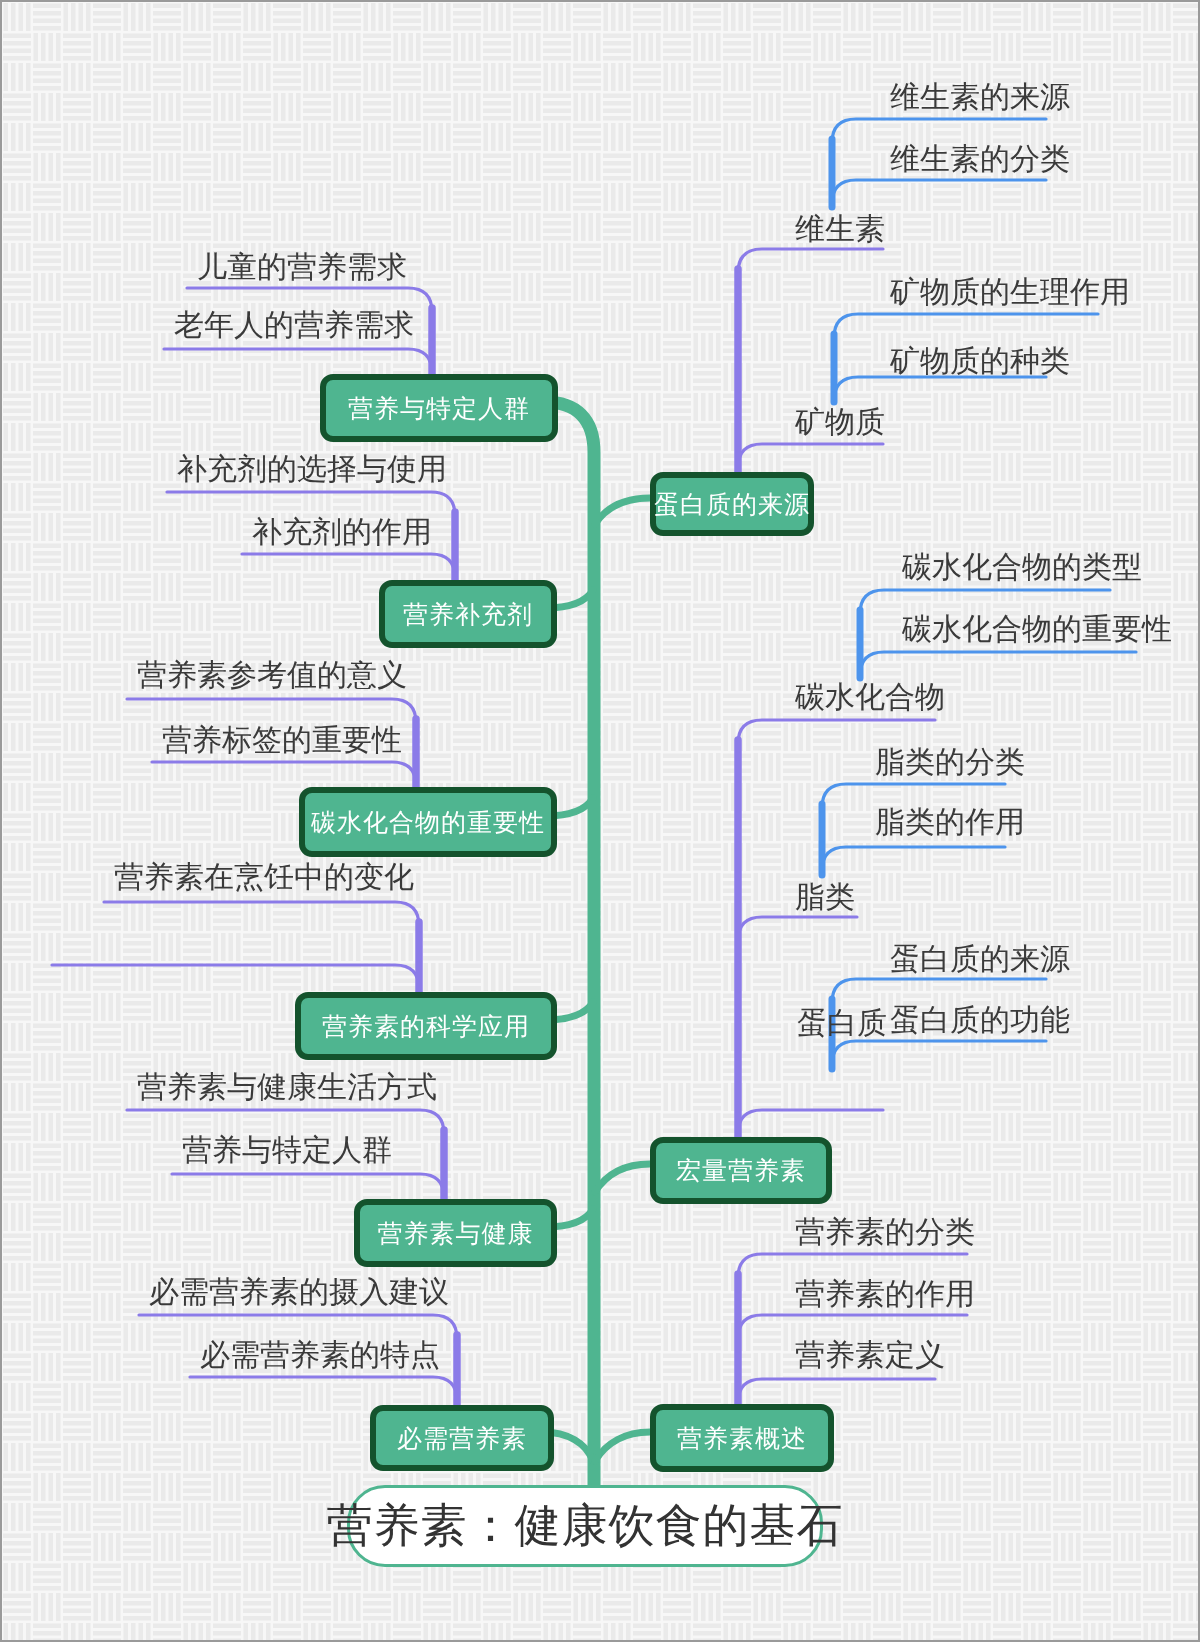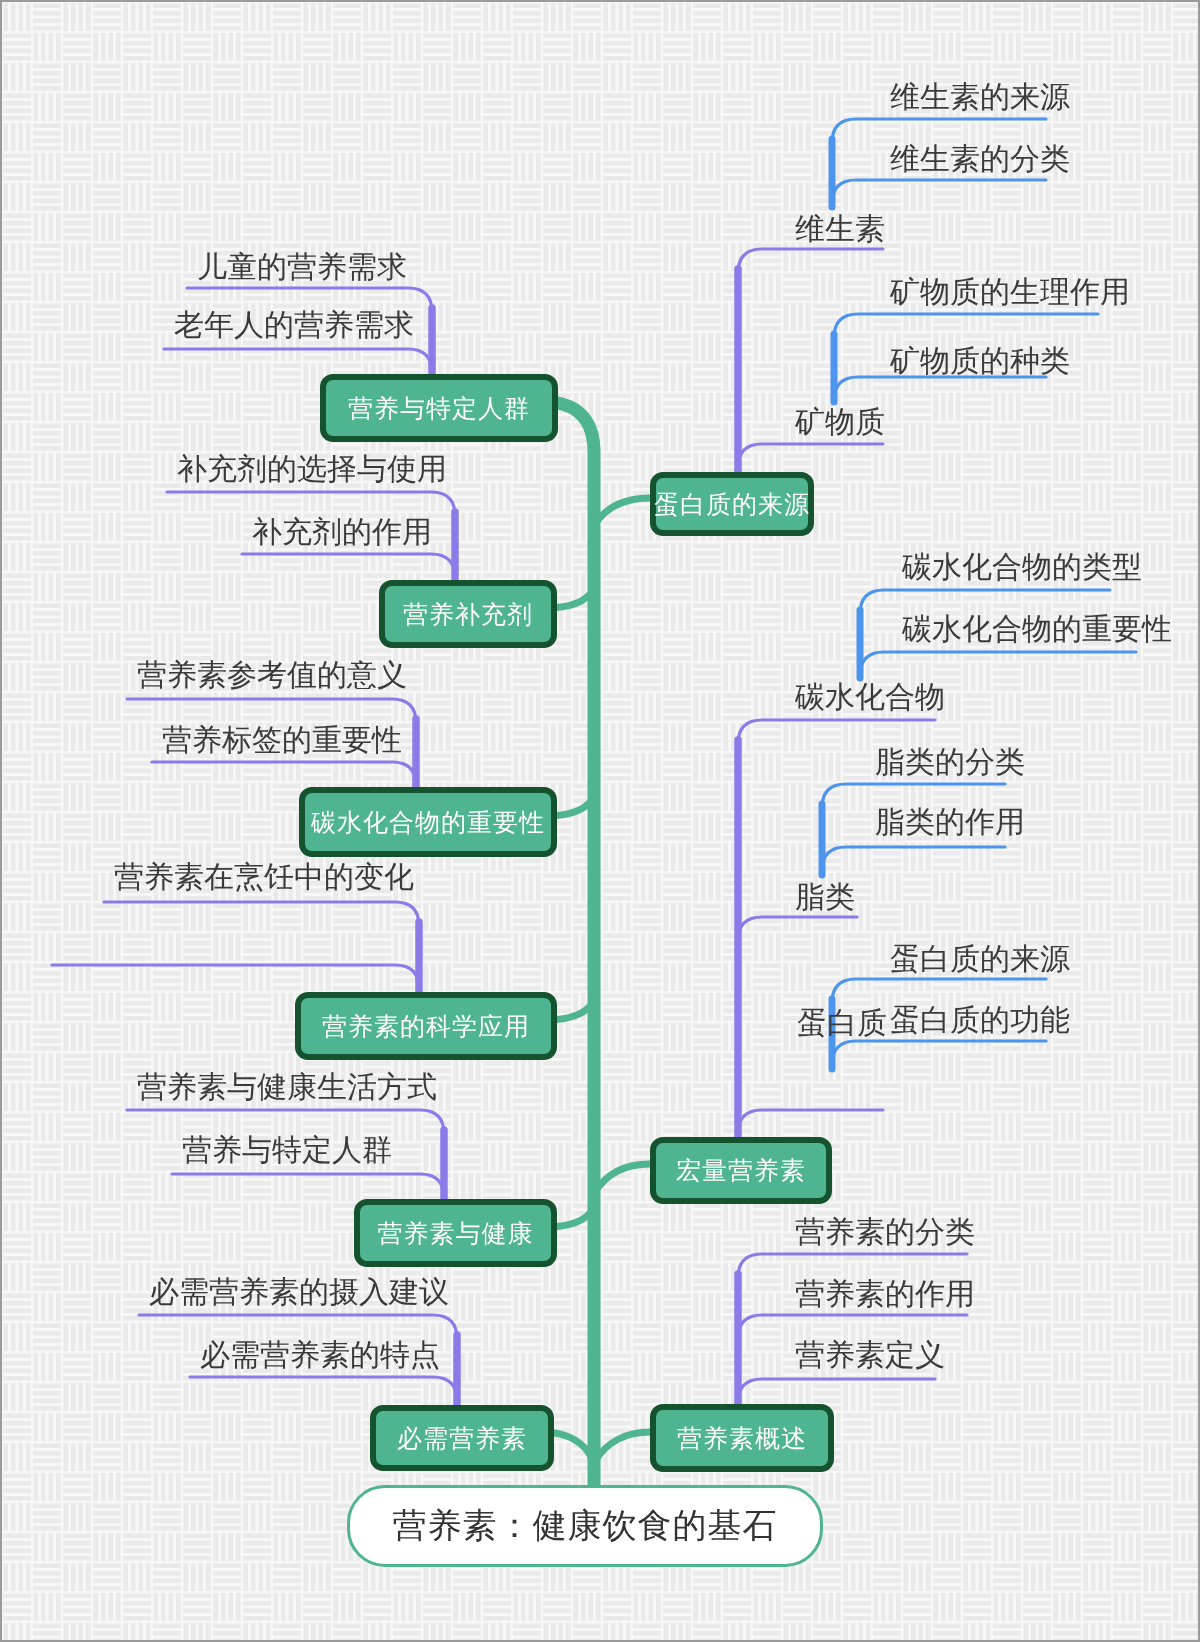--- a/index.html
+++ b/index.html
@@ -14,21 +14,21 @@
     background:#4FB590;border:6px solid #14532d;border-radius:13px;
     color:#ffffff;font-size:25px;letter-spacing:1px;white-space:nowrap;
   }
   .leaf-label{
     position:absolute;z-index:2;color:#3a3a3a;font-size:30px;line-height:26px;
     white-space:nowrap;
   }
   .root-node{
     position:absolute;z-index:3;display:flex;align-items:center;justify-content:center;
     background:#ffffff;border:3px solid #4FB590;border-radius:38px;
-    color:#333333;font-size:34px;letter-spacing:1px;white-space:nowrap;
+    color:#333333;font-size:46px;letter-spacing:1px;white-space:nowrap;
   }
 </style>
 </head>
 <body>
 
 <div class="canvas">
 
   <svg class="wires" width="1200" height="1642" viewBox="0 0 1200 1642">
     <defs>
       <pattern id="weave" width="60" height="60" patternUnits="userSpaceOnUse">

